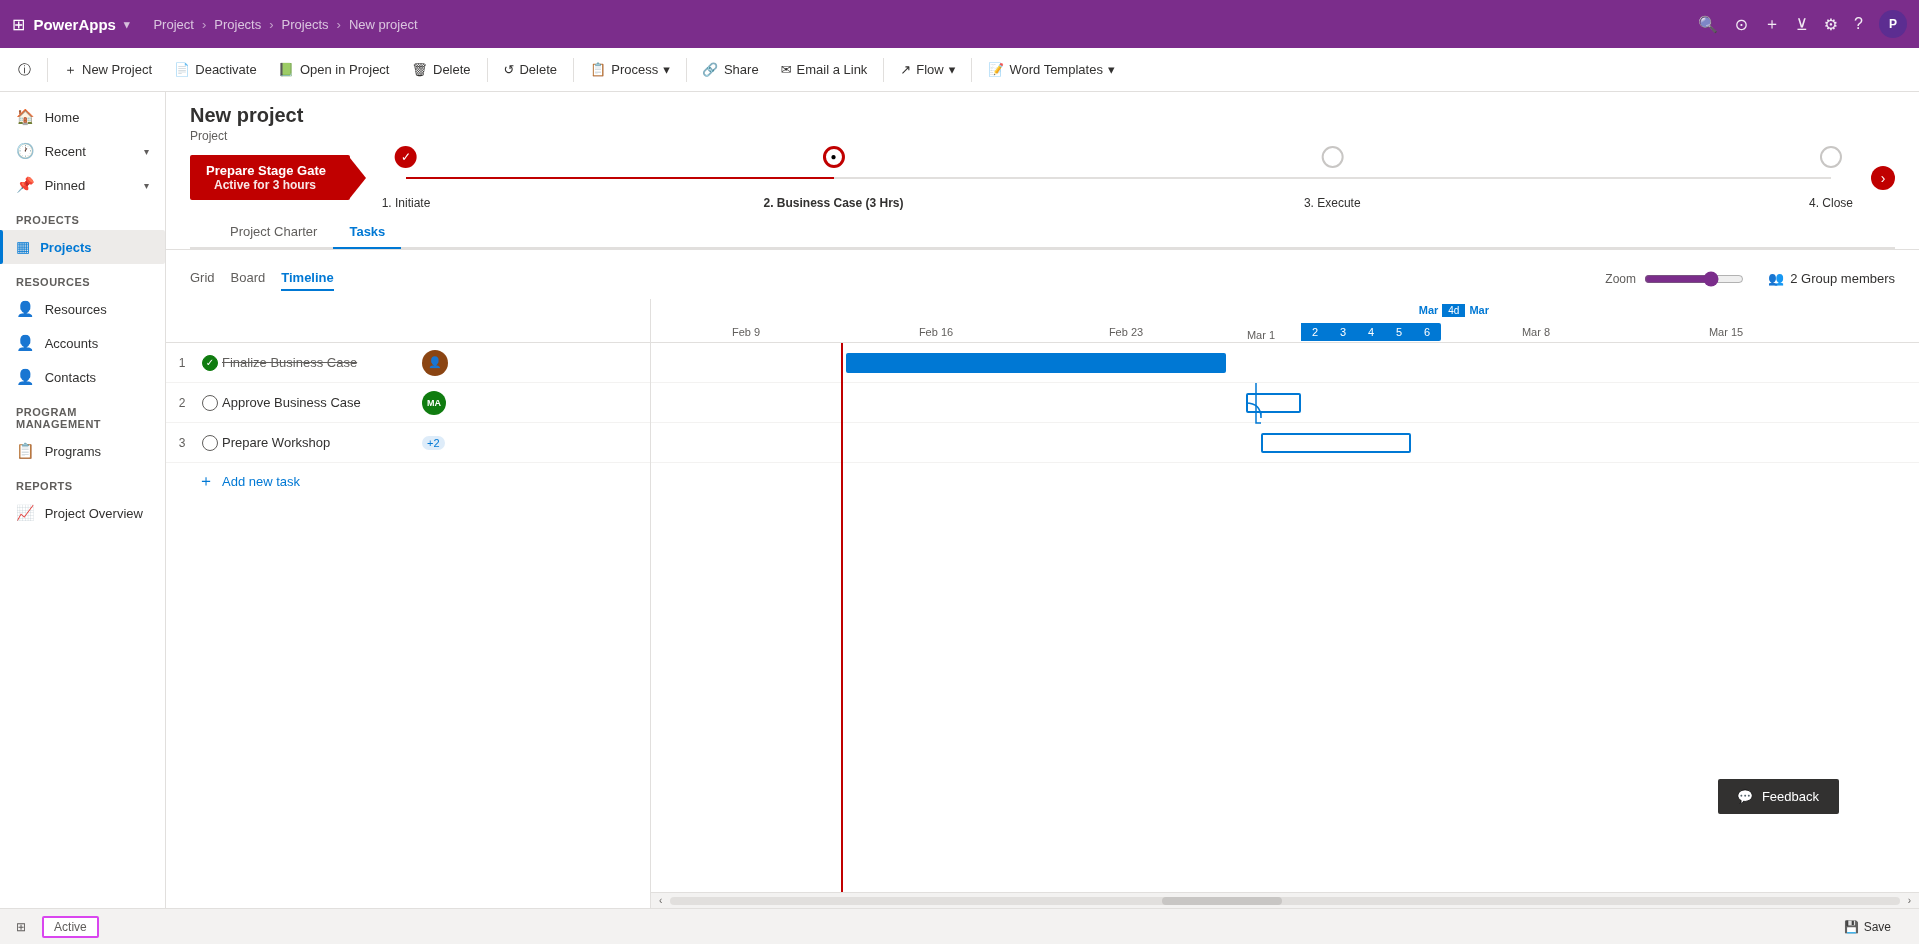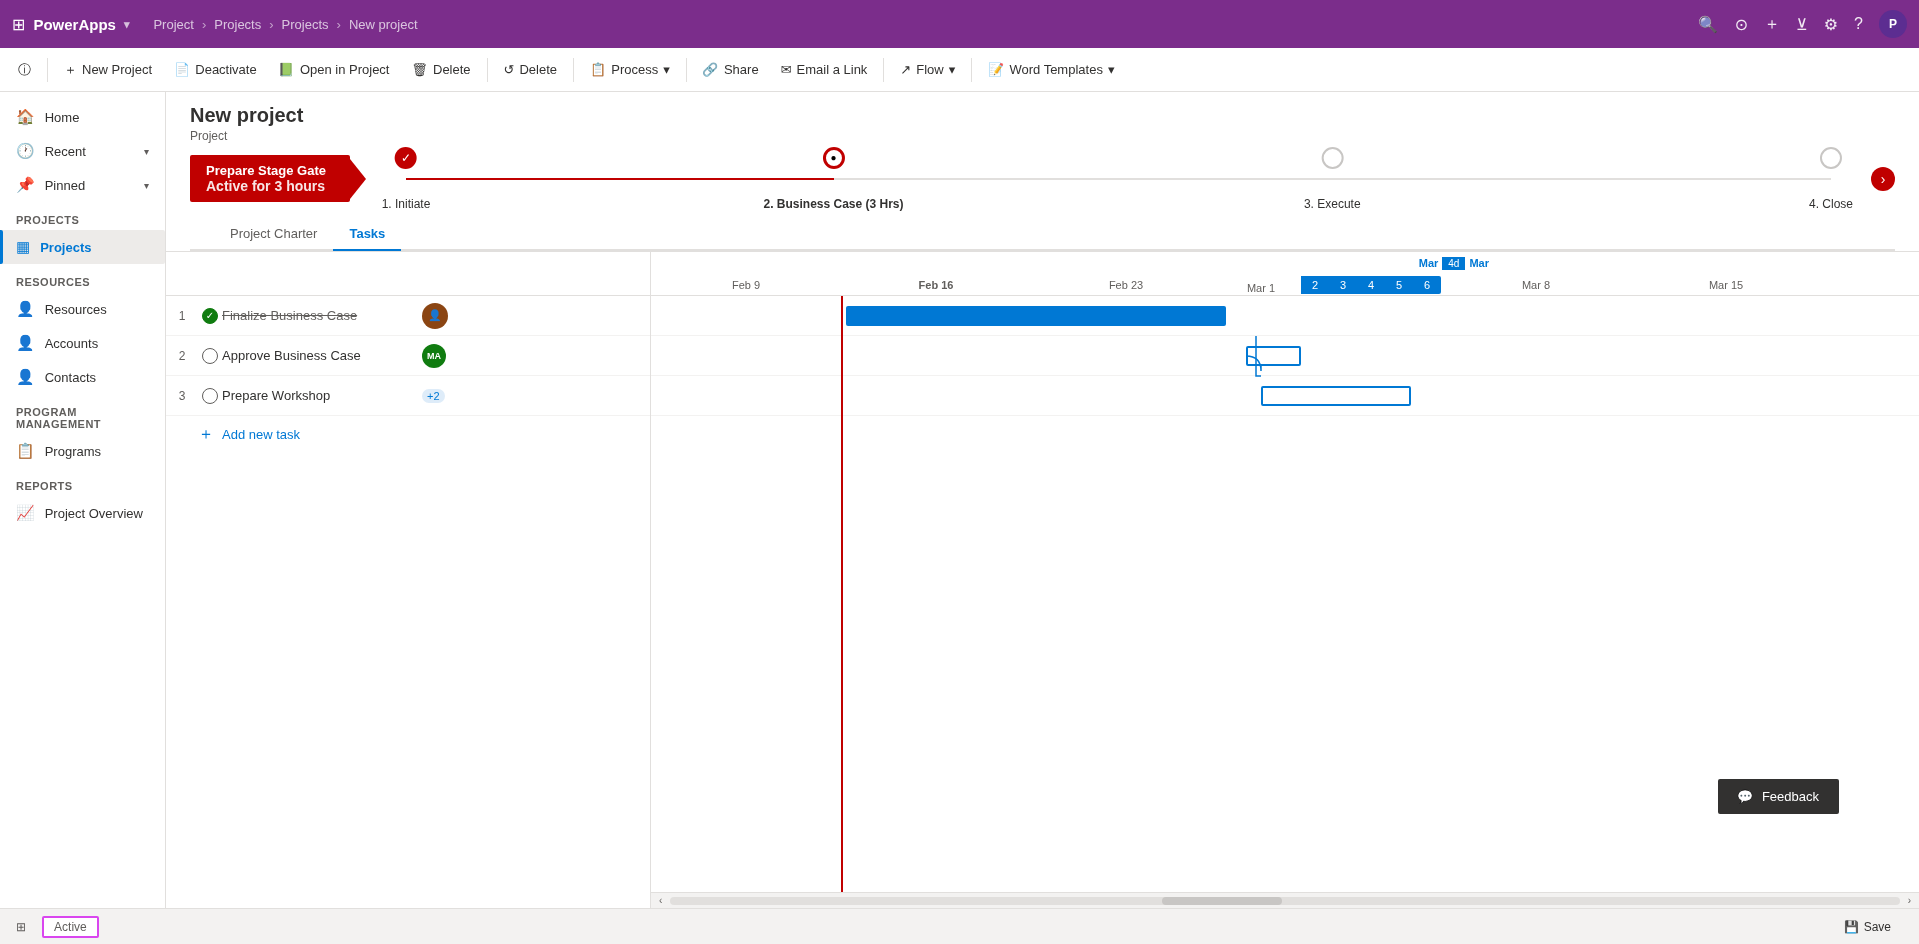--- a/index.html
+++ b/index.html
@@ -93,21 +93,21 @@
       background: #c00000;
       color: white;
       padding: 8px 16px;
       font-size: 12px;
       font-weight: 600;
       cursor: pointer;
       border-radius: 2px;
       min-width: 160px;
     }
     .stage-gate-title { font-size: 13px; }
-    .stage-gate-subtitle { font-size: 14px; opacity: 0.9; }
+    .stage-gate-subtitle { font-size: 12px; opacity: 0.9; margin-left: 8px; }
     .stage-arrow-left {
       width: 0; height: 0;
       border-top: 20px solid transparent;
       border-bottom: 20px solid transparent;
       border-left: 16px solid #c00000;
       cursor: pointer;
     }
 
     
     .tabs-bar {
@@ -397,20 +397,37 @@
       </div>
 
       <div class="tabs-bar">
         <div class="tab">Project Charter</div>
         <div class="tab active">Tasks</div>
       </div>
     </div>
 
     <div class="task-area">
 
+      <div class="view-switcher">
+        <div class="view-tabs">
+          <span class="view-tab">Grid</span>
+          <span class="view-tab">Board</span>
+          <span class="view-tab active">Timeline</span>
+        </div>
+        <div style="display:flex;align-items:center;gap:24px;">
+          <div class="zoom-control">
+            <span>Zoom</span>
+            <input type="range" class="zoom-slider" min="0" max="100" value="70" style="">
+          </div>
+          <div class="group-members">
+            <span style="color:#0078d4;">👥</span>
+            <span>2 Group members</span>
+          </div>
+        </div>
+      </div>
 
       <div style="display:flex;flex:1;overflow:hidden;">
 
         <div style="width:485px;flex-shrink:0;border-right:1px solid #e1dfdd;display:flex;flex-direction:column;">
 
           <div style="height:44px;border-bottom:1px solid #e1dfdd;"></div>
 
           <div class="task-row">
             <div class="task-num">1</div>
             <div class="task-check">
@@ -458,21 +475,21 @@
               <div style="flex:1;"></div>
               <div style="position:absolute;right:430px;display:flex;align-items:center;gap:0;">
                 <span style="color:#0078d4;font-size:11px;font-weight:600;margin-right:4px;">Mar</span>
                 <div style="background:#0078d4;color:white;font-size:10px;padding:1px 6px;border-radius:0;margin-right:4px;">4d</div>
                 <span style="color:#0078d4;font-size:11px;font-weight:600;">Mar</span>
               </div>
             </div>
 
             <div style="height:22px;display:flex;align-items:center;">
               <div style="width:190px;text-align:center;font-size:11px;color:#605e5c;">Feb 9</div>
-              <div style="width:190px;text-align:center;font-size:11px;color:#605e5c;font-weight:bold;">Feb 16</div>
+              <div style="width:190px;text-align:center;font-size:11px;color:#605e5c;">Feb 16</div>
               <div style="width:190px;text-align:center;font-size:11px;color:#605e5c;">Feb 23</div>
               <div style="display:flex;align-items:flex-end;">
                 <div style="width:80px;text-align:center;font-size:11px;color:#605e5c;">Mar 1</div>
 
                 <div style="display:flex;">
                   <div style="width:28px;height:18px;background:#0078d4;color:white;font-size:11px;display:flex;align-items:center;justify-content:center;">2</div>
                   <div style="width:28px;height:18px;background:#0078d4;color:white;font-size:11px;display:flex;align-items:center;justify-content:center;">3</div>
                   <div style="width:28px;height:18px;background:#0078d4;color:white;font-size:11px;display:flex;align-items:center;justify-content:center;">4</div>
                   <div style="width:28px;height:18px;background:#0078d4;color:white;font-size:11px;display:flex;align-items:center;justify-content:center;">5</div>
                   <div style="width:28px;height:18px;background:#0078d4;color:white;font-size:11px;display:flex;align-items:center;justify-content:center;border-radius:0 2px 2px 0;">6</div>

